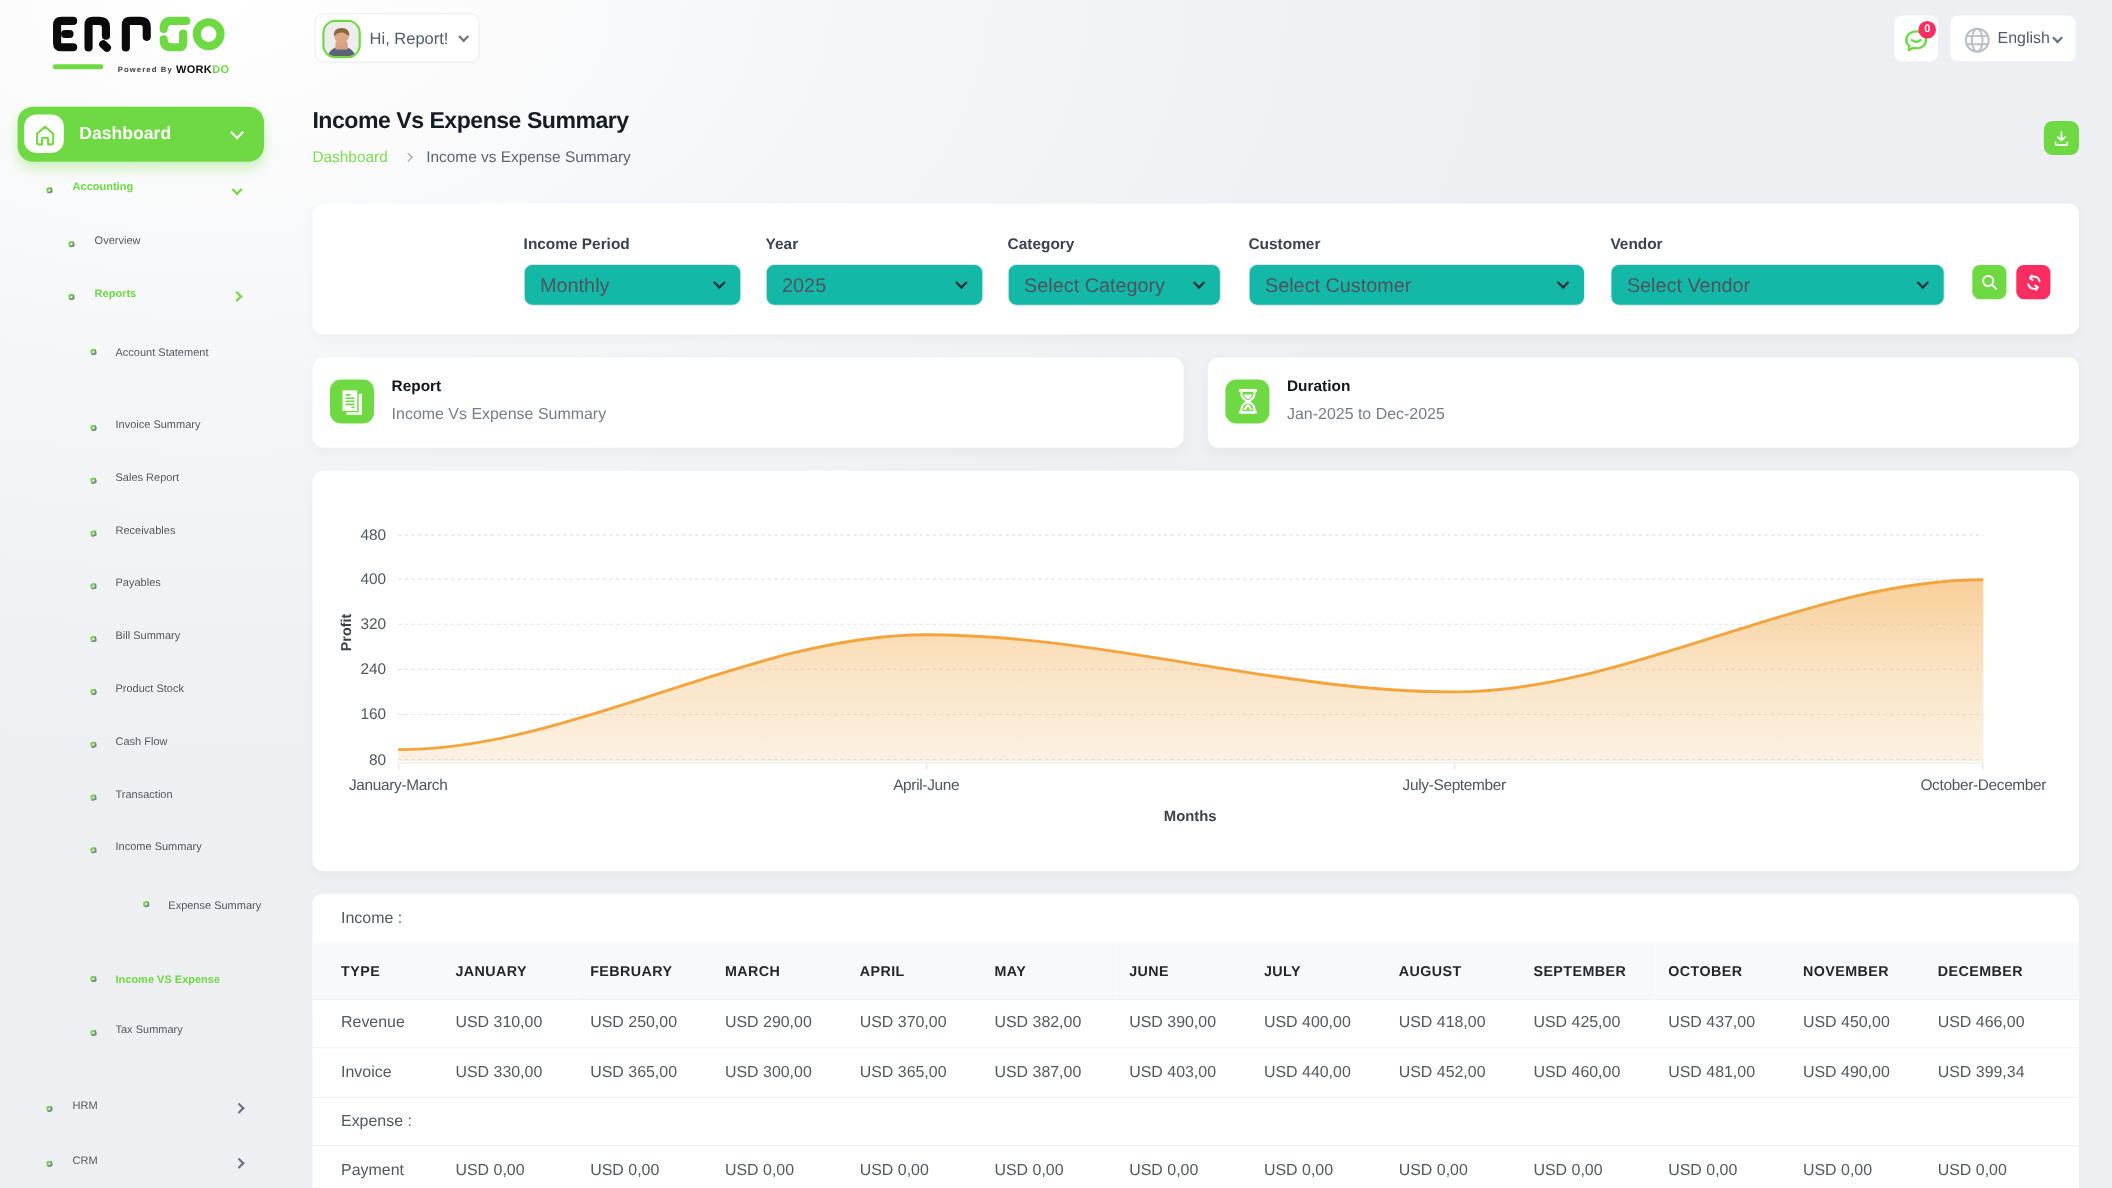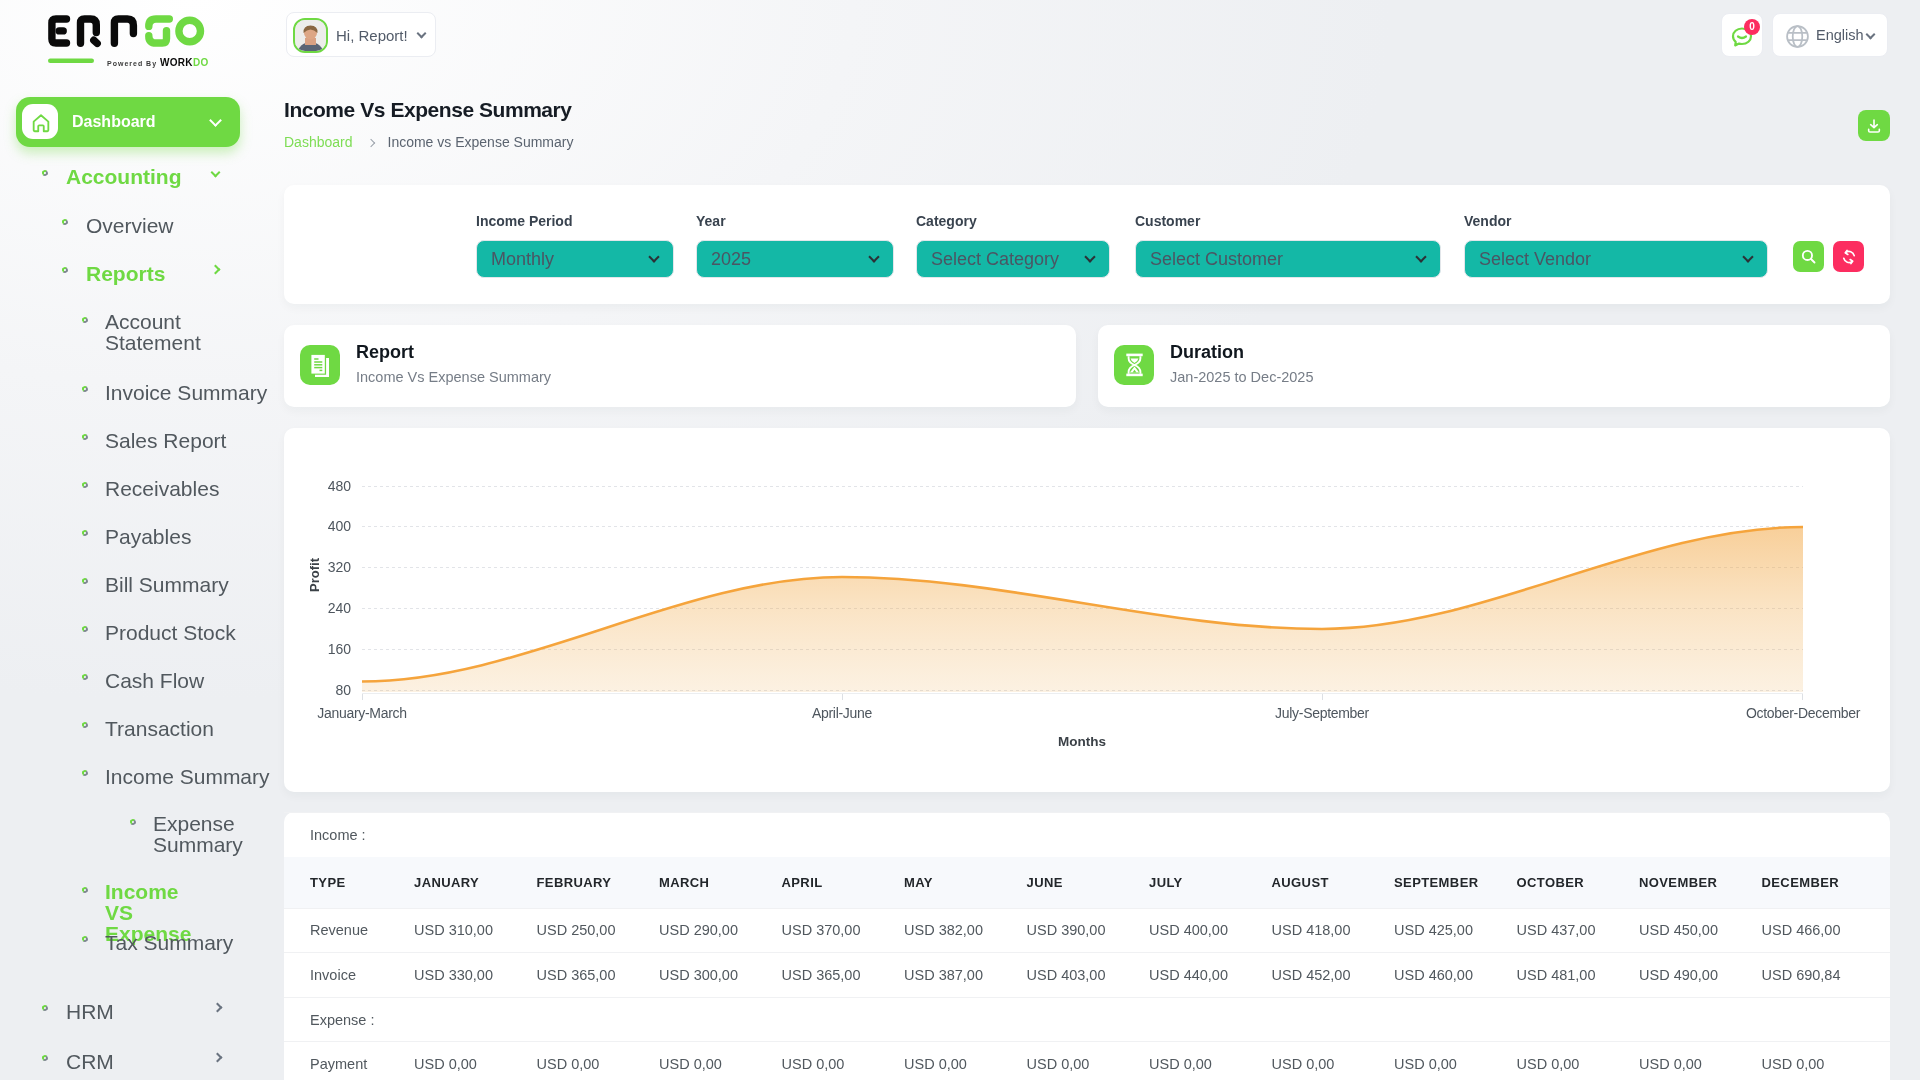--- a/index.html
+++ b/index.html
@@ -18,35 +18,35 @@
 .uname { position:absolute; left:49px; top:14px; font-size:15px; color:#525b69; }
 .chev { display:inline-block; width:9px; height:9px; border-right:2px solid #6a7380; border-bottom:2px solid #6a7380; transform:rotate(45deg); }
 .chatbtn { position:absolute; left:1721px; top:13px; width:42px; height:44px; background:#fff; border:1px solid #ebedf2; border-radius:8px; }
 .badge0 { position:absolute; left:22px; top:2px; width:16px; height:16px; background:#fc2d60; color:#fff; border-radius:50%; font-size:10px; font-weight:bold; text-align:center; line-height:16px; }
 .langbtn { position:absolute; left:1772px; top:13px; width:116px; height:44px; background:#fff; border:1px solid #ebedf2; border-radius:8px; }
 
 
 .dashbtn { position:absolute; left:16px; top:97px; width:224px; height:50px; background:#6fd943; border-radius:14px; box-shadow:0 6px 12px rgba(111,217,67,0.35); }
 .dash-ic { position:absolute; left:6px; top:7px; width:36px; height:35px; background:#fff; border-radius:11px; }
 .dash-t { position:absolute; left:56px; top:16px; color:#fff; font-weight:bold; font-size:16px; }
-.mi { position:absolute; font-size:21px; color:#51585e; }
+.mi { position:absolute; font-size:10px; color:#51585e; }
 .mi .dot { position:absolute; width:6px; height:6px; border-radius:50%; border:2px solid #7f8791; border-top-color:#6fd943; border-left-color:#6fd943; transform:rotate(-8deg); background:transparent; }
 .green { color:#6fd943; font-weight:bold; }
 
 
 h1.title { position:absolute; left:284px; top:98px; font-size:21px; letter-spacing:-0.45px; color:#161c24; font-weight:bold; }
 .crumb { position:absolute; left:284px; top:134px; font-size:14px; }
 .dlbtn { position:absolute; left:1858px; top:110px; width:32px; height:31px; background:#6fd943; border-radius:8px; }
 
 .flabel { position:absolute; top:28px; font-size:14px; font-weight:bold; color:#39434f; }
 .fsel { position:absolute; top:55px; height:38px; border:1px solid #e2e6ea; border-radius:8px; background:#14b8a6; font-size:18px; color:#4b5563; line-height:36px; padding-left:14px; }
 .fsel .chev { position:absolute; right:15px; top:12px; width:8px; height:8px; border-width:2px; border-color:#2c3136; }
 
 .icbox { position:absolute; left:16px; top:20px; width:40px; height:40px; background:#6fd943; border-radius:10px; }
-.ctitle { position:absolute; left:72px; top:17px; font-size:18px; font-weight:bold; color:#10171e; }
+.ctitle { position:absolute; left:72px; top:17px; font-size:14px; font-weight:bold; color:#10171e; }
 .csub { position:absolute; left:72px; top:44px; font-size:14.5px; color:#767d87; }
 
 
 table.rep { position:absolute; left:284px; top:812px; width:1606px; border-collapse:collapse; background:#fff; border-radius:10px 10px 0 0; font-size:14.5px; color:#51585e; }
 table.rep th { background:#f7f9fc; font-size:13px; letter-spacing:0.4px; color:#23272b; text-align:left; font-weight:bold; height:51px; padding:0 0 0 12px; }
 table.rep td { height:44.6px; padding:0 0 0 12px; border-top:1px solid #f0f1f3; }
 table.rep th:first-child, table.rep td:first-child { padding-left:26px; }
 </style>
 </head>
 <body>
@@ -326,21 +326,21 @@
         <td>USD 365,00</td>
         <td>USD 300,00</td>
         <td>USD 365,00</td>
         <td>USD 387,00</td>
         <td>USD 403,00</td>
         <td>USD 440,00</td>
         <td>USD 452,00</td>
         <td>USD 460,00</td>
         <td>USD 481,00</td>
         <td>USD 490,00</td>
-        <td>USD 690,84</td>
+        <td>USD 399,34</td>
       </tr>
 <tr>
         <td>Expense :</td>
         <td></td>
         <td></td>
         <td></td>
         <td></td>
         <td></td>
         <td></td>
         <td></td>

